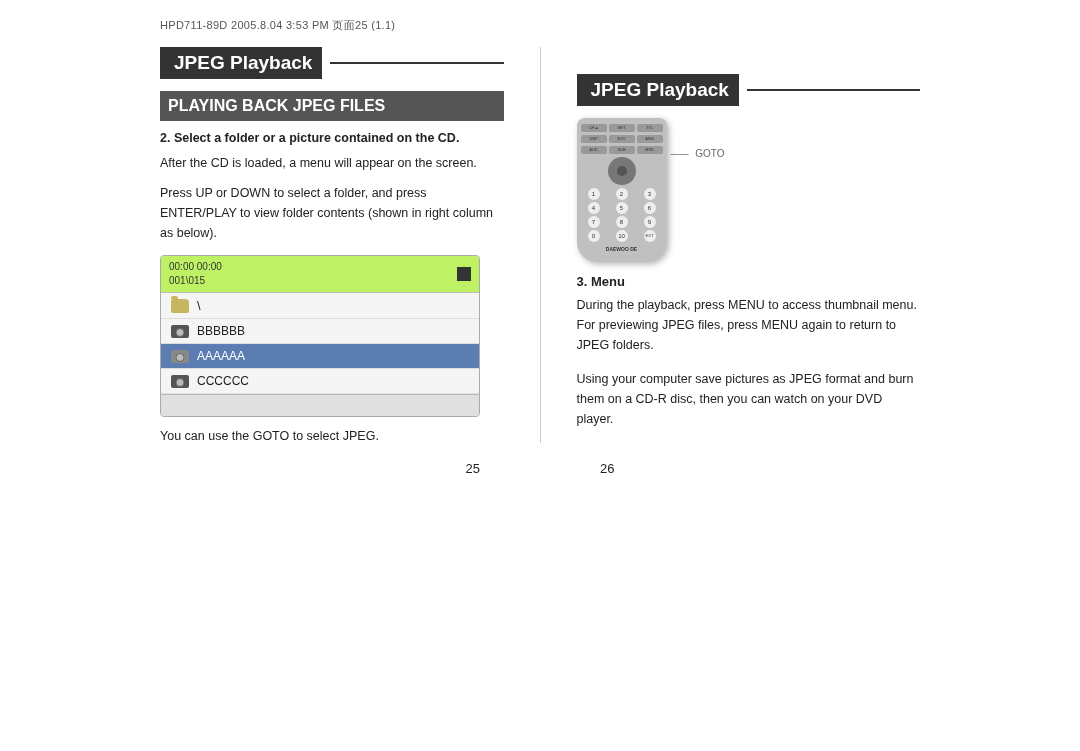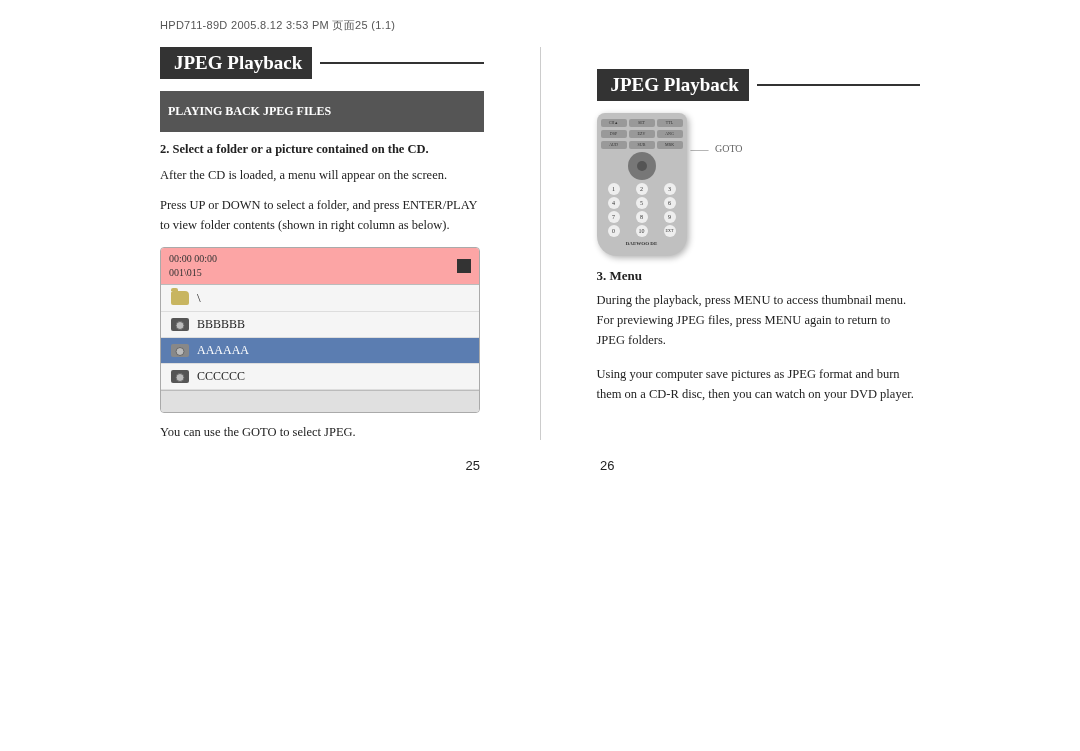--- a/index.html
+++ b/index.html
@@ -22,23 +22,22 @@
 
     .header-meta {
       font-size: 11px;
       color: #555;
       margin-bottom: 14px;
       letter-spacing: 0.3px;
     }
 
     .two-col {
       display: flex;
-      gap: 56px;
-      align-items: center;
-      font-family: Liberation Serif, serif;
+      gap: 36px;
+      align-items: flex-end;
     }
 
     .col-left, .col-right {
       flex: 1;
     }
 
     .section-title {
       background: #333;
       color: #fff;
       font-size: 19px;
@@ -70,23 +69,23 @@
     .intro-text {
       font-size: 12.5px;
       line-height: 1.6;
       margin-bottom: 14px;
       color: #222;
     }
 
     .sub-header {
       background: #555;
       color: #fff;
-      font-size: 12px;
+      font-size: 16px;
       font-weight: bold;
-      padding: 13px 8px;
+      padding: 6px 8px;
       margin-bottom: 10px;
       text-transform: uppercase;
     }
 
     .step-bold {
       font-weight: bold;
       font-size: 12.5px;
       margin-bottom: 8px;
     }
 
@@ -102,21 +101,21 @@
       border: 1.5px solid #aaa;
       border-radius: 4px;
       background: #f5f5f5;
       padding: 0;
       margin: 12px 0;
       overflow: hidden;
       width: 320px;
     }
 
     .screen-top-bar {
-      background: #fca5a5;
+      background: #bef264;
       border-bottom: 1px solid #bbb;
       padding: 4px 8px;
       display: flex;
       justify-content: space-between;
       align-items: center;
       font-size: 10px;
       color: #333;
     }
 
     .screen-top-bar .time-info {
@@ -345,21 +344,21 @@
       font-size: 12.5px;
       margin-top: 2px;
       color: #222;
     }
   </style>
 </head>
 <body>
 
 <div class="page-container">
 
-  <div class="header-meta">HPD711-89D  2005.8.12  3:53 PM  页面25 (1.1)</div>
+  <div class="header-meta">HPD711-89D  2005.8.04  3:53 PM  页面25 (1.1)</div>
 
   <div class="two-col">
 
     <div class="col-left">
       <div class="title-line">
         <div class="section-title">JPEG Playback</div>
       </div>
 
 
       <div class="sub-header">PLAYING BACK JPEG FILES</div>

